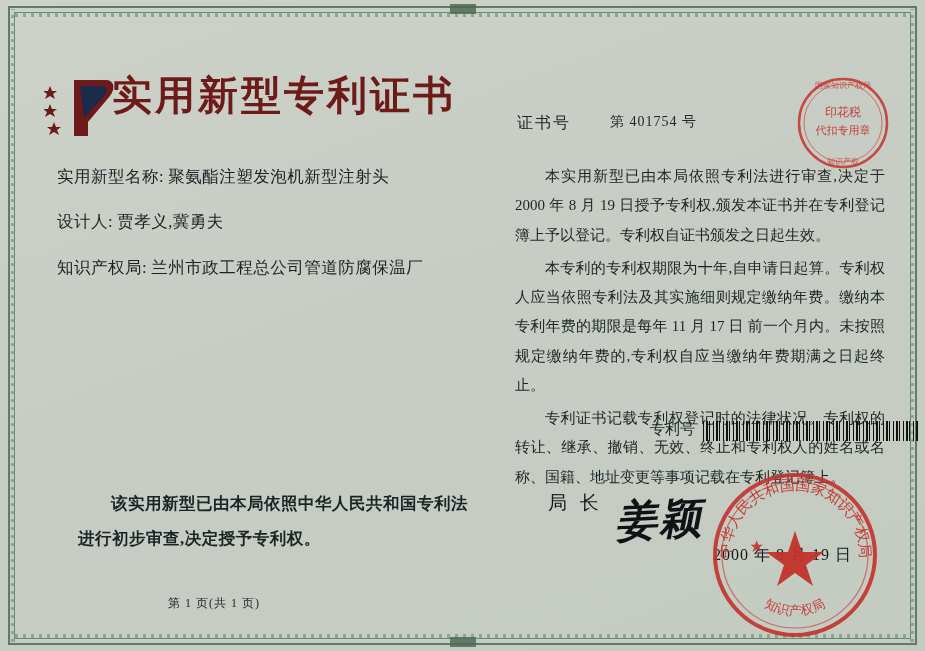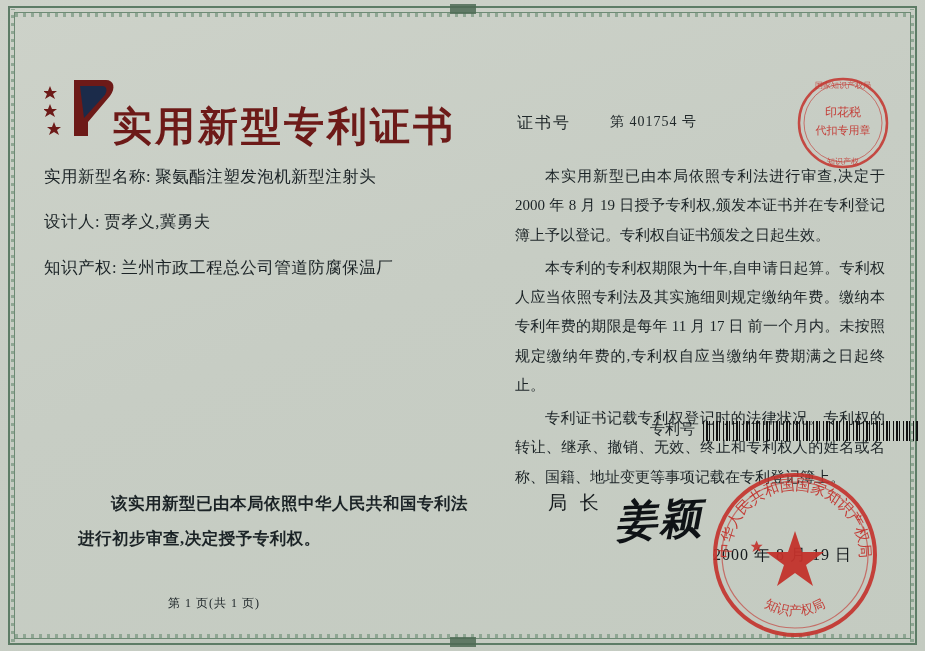--- a/index.html
+++ b/index.html
@@ -71,21 +71,21 @@
   .cm-bottom { left: 450px; top: 637px; }
 
   
   .logo {
     position: absolute;
     left: 44px; top: 78px;
     width: 74px; height: 62px;
   }
   .title-main {
     position: absolute;
-    left: 112px; top: 99px;
+    left: 112px; top: 68px;
     font-size: 40px;
     font-weight: bold;
     letter-spacing: 3px;
     color: #6d1a18;
     font-family: Liberation Sans, sans-serif;
     white-space: nowrap;
   }
   .cert-no-label {
     position: absolute;
     left: 517px; top: 113px;
@@ -104,21 +104,21 @@
   }
   .stamp-tax {
     position: absolute;
     left: 784px; top: 64px;
     width: 118px; height: 118px;
   }
 
   
   .fields {
     position: absolute;
-    left: 44px; top: 166px;
+    left: 57px; top: 166px;
     width: 420px;
   }
   .field-row {
     font-size: 16.5px;
     color: #1b2326;
     margin-bottom: 23px;
     line-height: 1.35;
     white-space: nowrap;
   }
   .field-label { letter-spacing: 0.5px; }
@@ -254,21 +254,21 @@
   <div class="fields">
     <div class="field-row">
       <span class="field-label">实用新型名称:</span>
       <span class="field-value">聚氨酯注塑发泡机新型注射头</span>
     </div>
     <div class="field-row">
       <span class="field-label">设计人:</span>
       <span class="field-value">贾孝义,冀勇夫</span>
     </div>
     <div class="field-row">
-      <span class="field-label">知识产权:</span>
+      <span class="field-label">知识产权局:</span>
       <span class="field-value">兰州市政工程总公司管道防腐保温厂</span>
     </div>
   </div>
 
   <div class="body-text">
     <p>本实用新型已由本局依照专利法进行审查,决定于 2000 年 8 月 19 日授予专利权,颁发本证书并在专利登记簿上予以登记。专利权自证书颁发之日起生效。</p>
     <p>本专利的专利权期限为十年,自申请日起算。专利权人应当依照专利法及其实施细则规定缴纳年费。缴纳本专利年费的期限是每年 11 月 17 日 前一个月内。未按照规定缴纳年费的,专利权自应当缴纳年费期满之日起终止。</p>
     <p>专利证书记载专利权登记时的法律状况。专利权的转让、继承、撤销、无效、终止和专利权人的姓名或名称、国籍、地址变更等事项记载在专利登记簿上。</p>
   </div>
 

